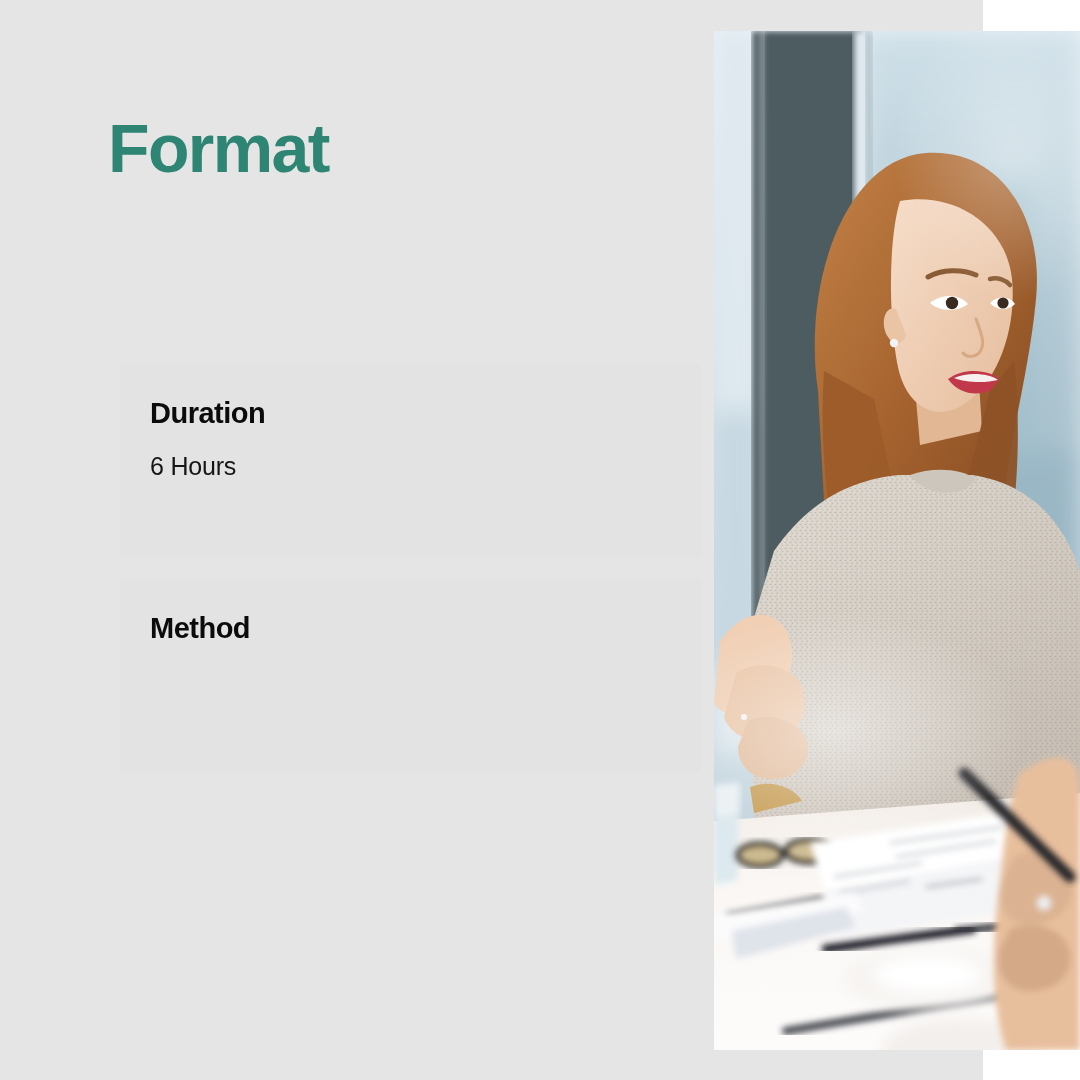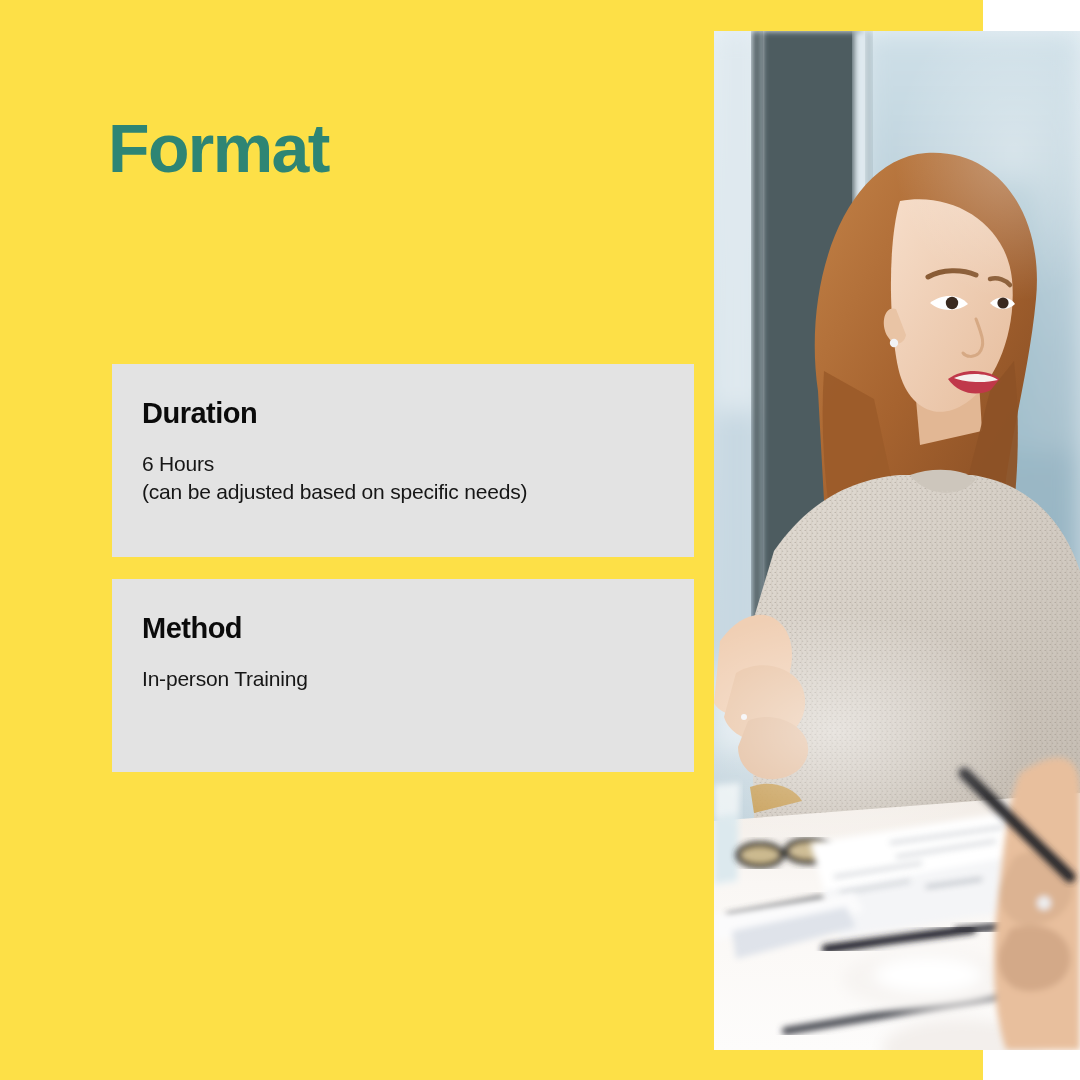--- a/index.html
+++ b/index.html
@@ -9,21 +9,21 @@
     height: 1080px;
     background: #ffffff;
     font-family: "Liberation Sans", sans-serif;
     overflow: hidden;
   }
 
   .slide {
     position: relative;
     width: 983px;
     height: 1080px;
-    background: #fde047;
+    background: #e5e5e5;
   }
 
   
   .content {
     position: absolute;
     left: 108px;
     top: 0;
     width: 582px;
     height: 1080px;
   }
@@ -37,21 +37,21 @@
     font-size: 68px;
     line-height: 1.18;
     letter-spacing: -1.6px;
   }
   .headline-line1 { display: block; color: #2E8574; }
   .headline-line2 { display: block; color: #0B0B0B; }
 
   
   .cards {
     position: absolute;
-    left: 4px;
+    left: 12px;
     top: 364px;
     width: 582px;
   }
 
   .card {
     background: #E3E3E3;
     width: 582px;
     padding: 34px 30px 30px 30px;
     margin-bottom: 22px;
   }
@@ -60,21 +60,21 @@
   .card-title {
     font-size: 29px;
     font-weight: bold;
     color: #0B0B0B;
     letter-spacing: -0.5px;
     line-height: 1.1;
     margin-bottom: 20px;
   }
 
   .card-body {
-    font-size: 21px;
+    font-size: 25px;
     font-weight: normal;
     color: #161616;
     line-height: 1.34;
     letter-spacing: -0.2px;
   }
   .card-body-line { display: block; }
 
   
   .card-duration { height: 193px; }
   .card-capacity { height: 193px; }
@@ -102,30 +102,26 @@
     <h1 class="headline">
       <span class="headline-line1">Format</span>
     </h1>
 
     <div class="cards">
 
       <div class="card card-duration">
         <div class="card-title">Duration</div>
         <div class="card-body">
           <span class="card-body-line">6 Hours</span>
-          <span class="card-body-line">(can be adjusted based on specific needs)</span>
         </div>
       </div>
 
 
       <div class="card card-method">
         <div class="card-title">Method</div>
-        <div class="card-body">
-          <span class="card-body-line">In-person Training</span>
-        </div>
       </div>
 
     </div>
   </div>
 
   <div class="photo">
     <svg viewBox="0 0 366 1019" preserveAspectRatio="xMidYMid slice">
       <defs>
         <linearGradient id="winSky" x1="0" y1="0" x2="0" y2="1">
           <stop offset="0%" stop-color="#e9f1f6"></stop>

